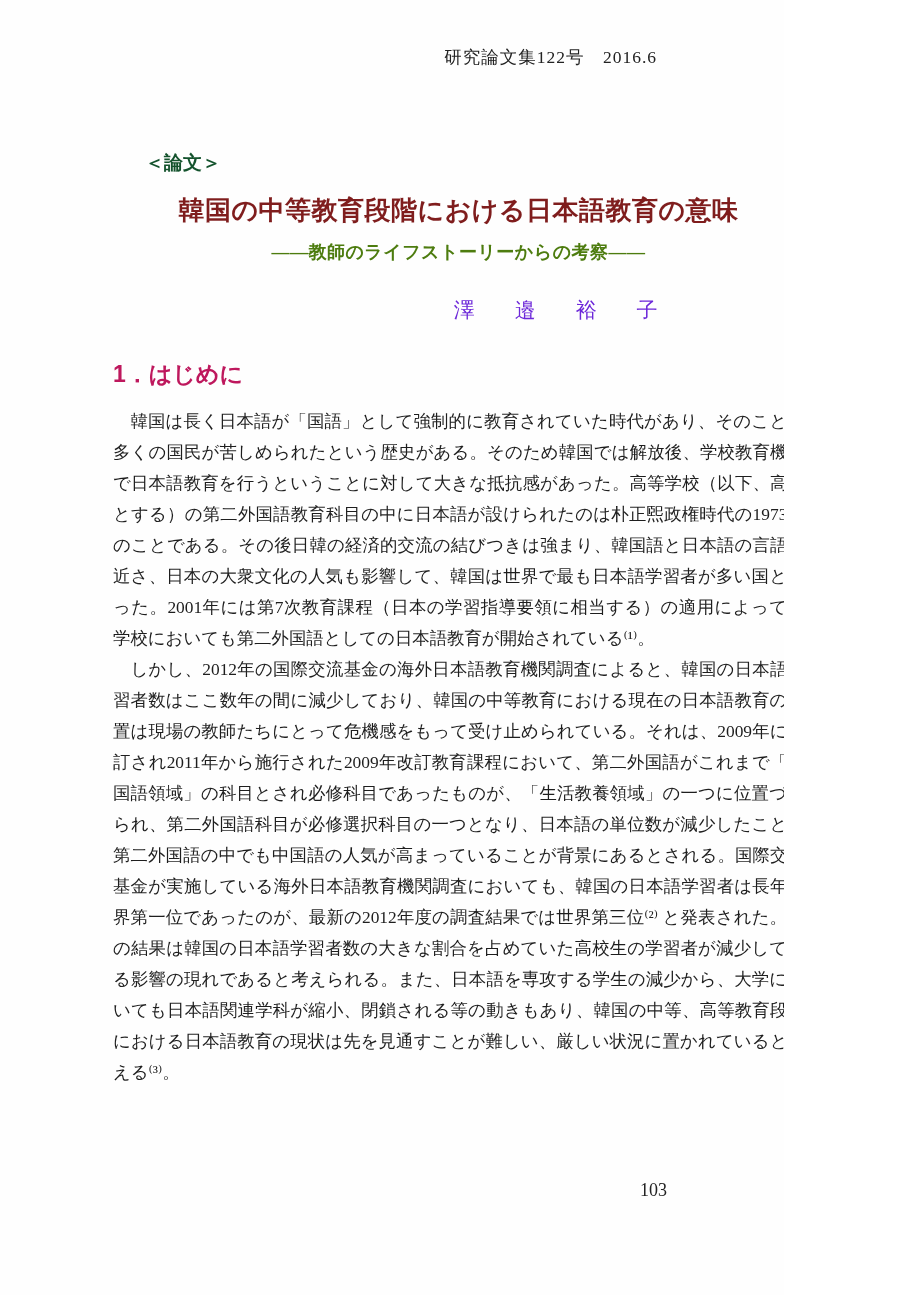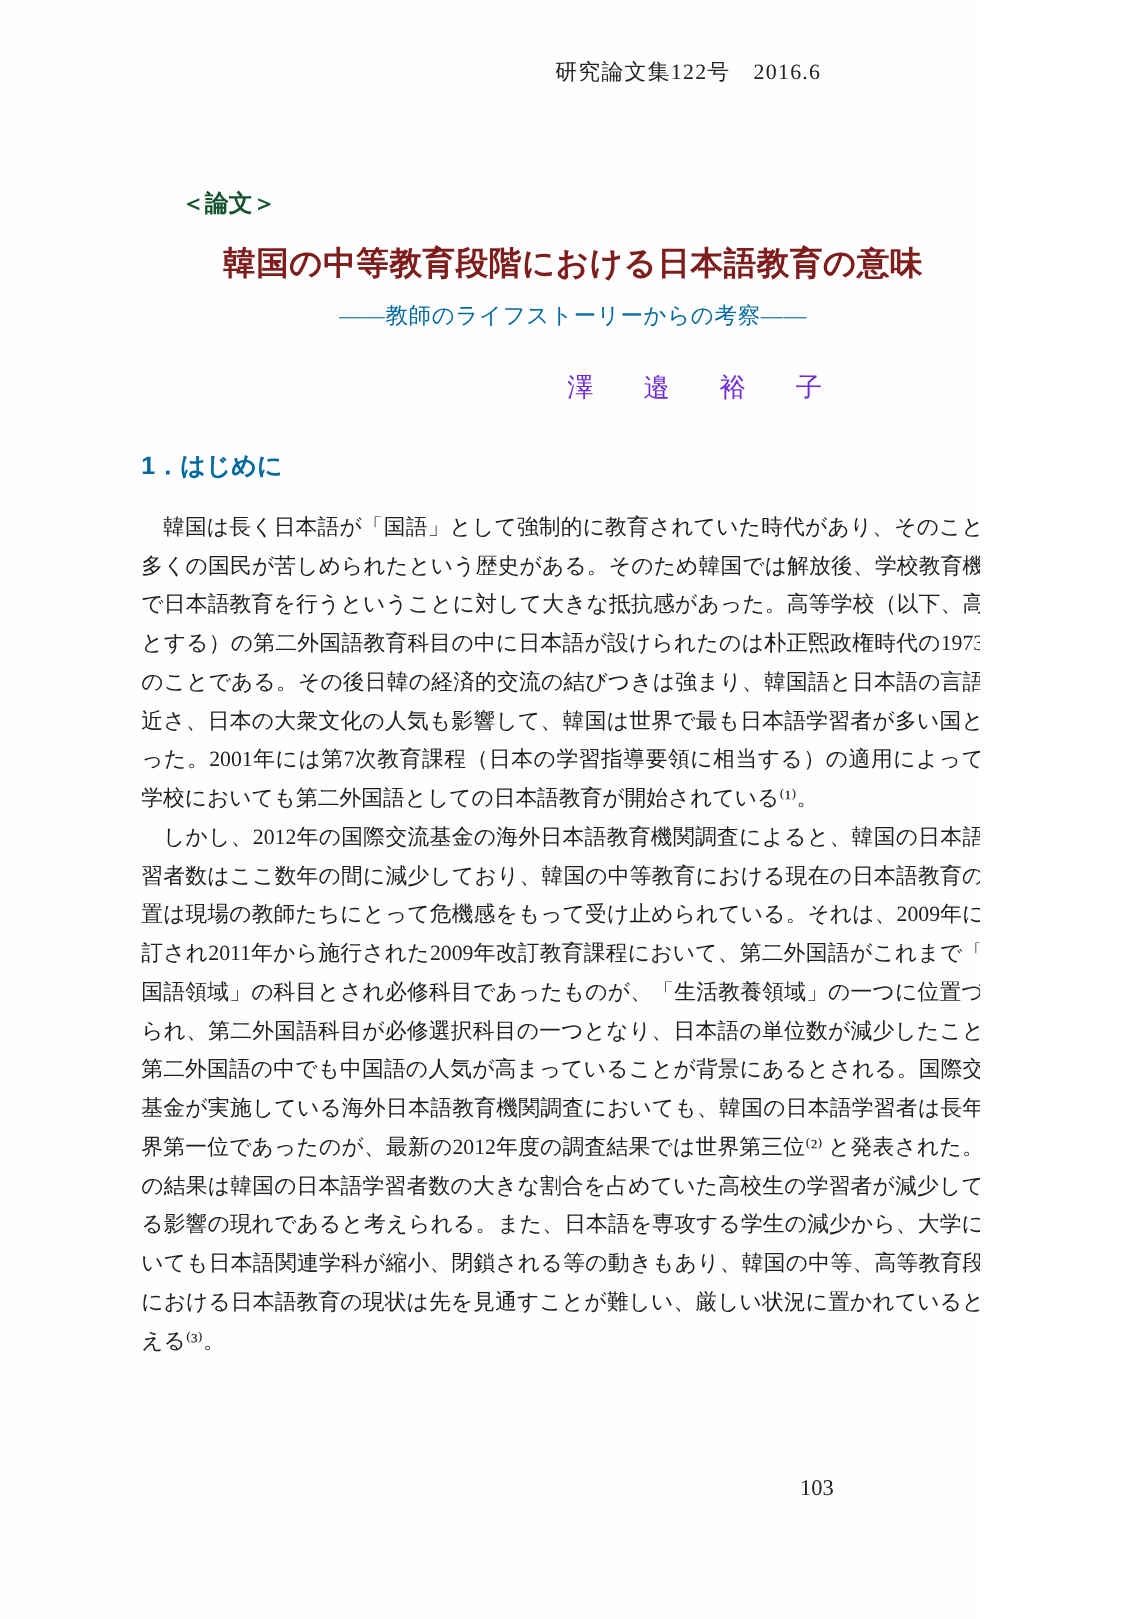--- a/index.html
+++ b/index.html
@@ -46,42 +46,42 @@
     letter-spacing: 0.5px;
     color: #7f1d1d;
   }
   .subtitle {
     position: absolute;
     top: 240px;
     left: 0;
     width: 917px;
     text-align: center;
     font-size: 18px;
-    font-weight: normal;
+    font-weight: bold;
     letter-spacing: 0.5px;
-    color: #0369a1;
+    color: #4d7c0f;
   }
   .author {
     position: absolute;
     top: 296px;
     right: 117px;
     font-size: 21px;
     letter-spacing: 0.45em;
     color: #6d28d9;
     white-space: nowrap;
   }
   .section-heading {
     position: absolute;
     top: 359px;
     left: 113px;
     margin: 0;
     font-family: "Liberation Sans", "DejaVu Sans", sans-serif;
-    font-size: 20px;
+    font-size: 23px;
     font-weight: bold;
-    color: #0369a1;
+    color: #be185d;
   }
   .body-text {
     position: absolute;
     top: 406px;
     left: 113px;
     width: 692px;
     font-size: 17.4px;
     line-height: 31px;
     text-align: justify;
     text-justify: inter-ideograph;

